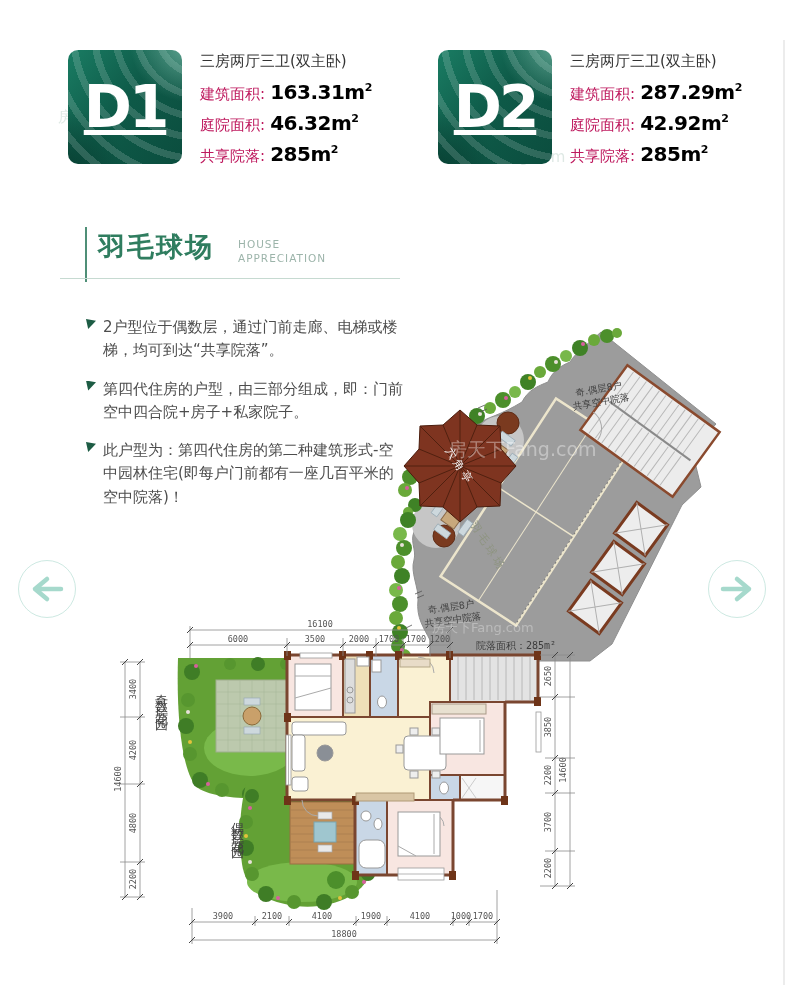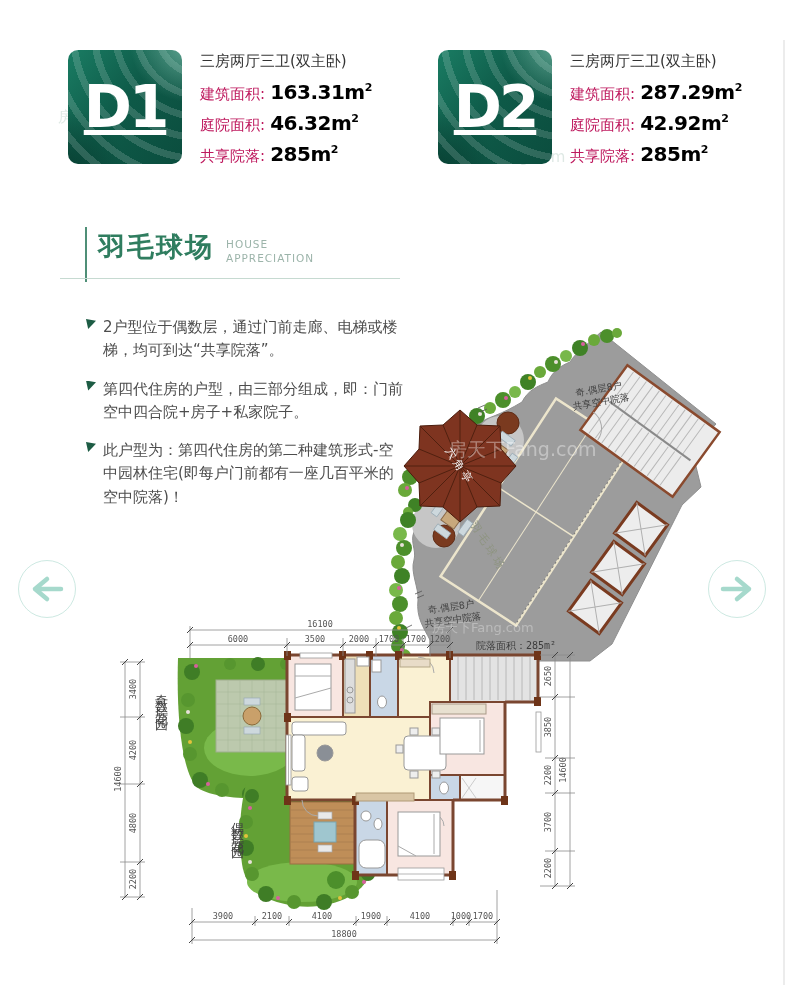--- a/index.html
+++ b/index.html
@@ -19,21 +19,21 @@
   .layout-type{font-size:15px;color:#333;margin-bottom:2px;}
   .spec-row{white-space:nowrap;}
   .spec-row .lab{font-size:15px;color:#be185d;}
   .spec-row .val{font-size:20px;font-weight:700;color:#000000;letter-spacing:-.5px;}
   .spec-row sup{font-size:11px;font-weight:700;}
   
   .sec-vline{position:absolute;left:85px;top:227px;width:2px;height:55px;background:#4f8f77;}
   .sec-hline{position:absolute;left:60px;top:278px;width:340px;height:1px;background:#c6dad1;}
   .section-head{position:absolute;left:98px;top:232px;display:flex;gap:12px;align-items:flex-start;}
   .sec-title{font-size:27px;font-weight:700;color:#2f7d5f;letter-spacing:2px;line-height:1.1;}
-  .sec-sub{font-size:10.5px;color:#9cb4aa;letter-spacing:1px;line-height:1.3;padding-top:6px;}
+  .sec-sub{font-size:10.5px;color:#9cb4aa;letter-spacing:1px;line-height:1.3;padding-top:6px;margin-left:12px;}
   
   .highlights{position:absolute;left:86px;top:316px;width:322px;list-style:none;margin:0;padding:0;}
   .highlights li{position:relative;padding-left:17px;margin-bottom:15px;font-size:15px;line-height:1.55;color:#4d4d4d;}
   .bullet-flag{position:absolute;left:0;top:3px;width:10px;height:10px;background:#1d5c44;
     clip-path:polygon(0 0,100% 18%,22% 100%);}
   
   .vlabel{position:absolute;writing-mode:vertical-rl;text-orientation:upright;
     font-size:13px;color:#3f3f3f;letter-spacing:6px;font-weight:500;}
   
   .nav{position:absolute;width:58px;height:58px;border-radius:50%;border:1.5px solid #cde9e2;

